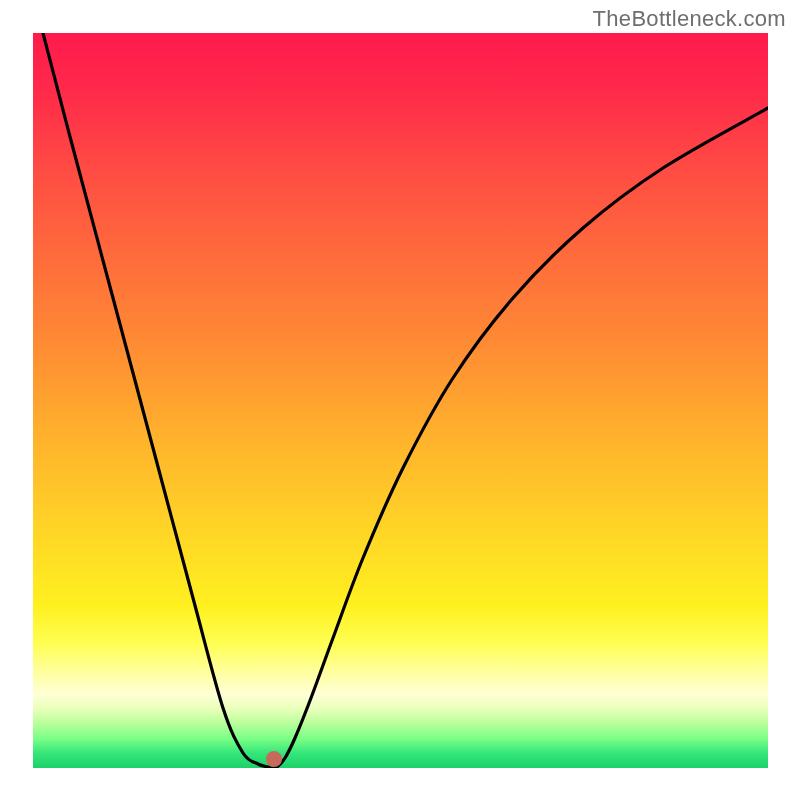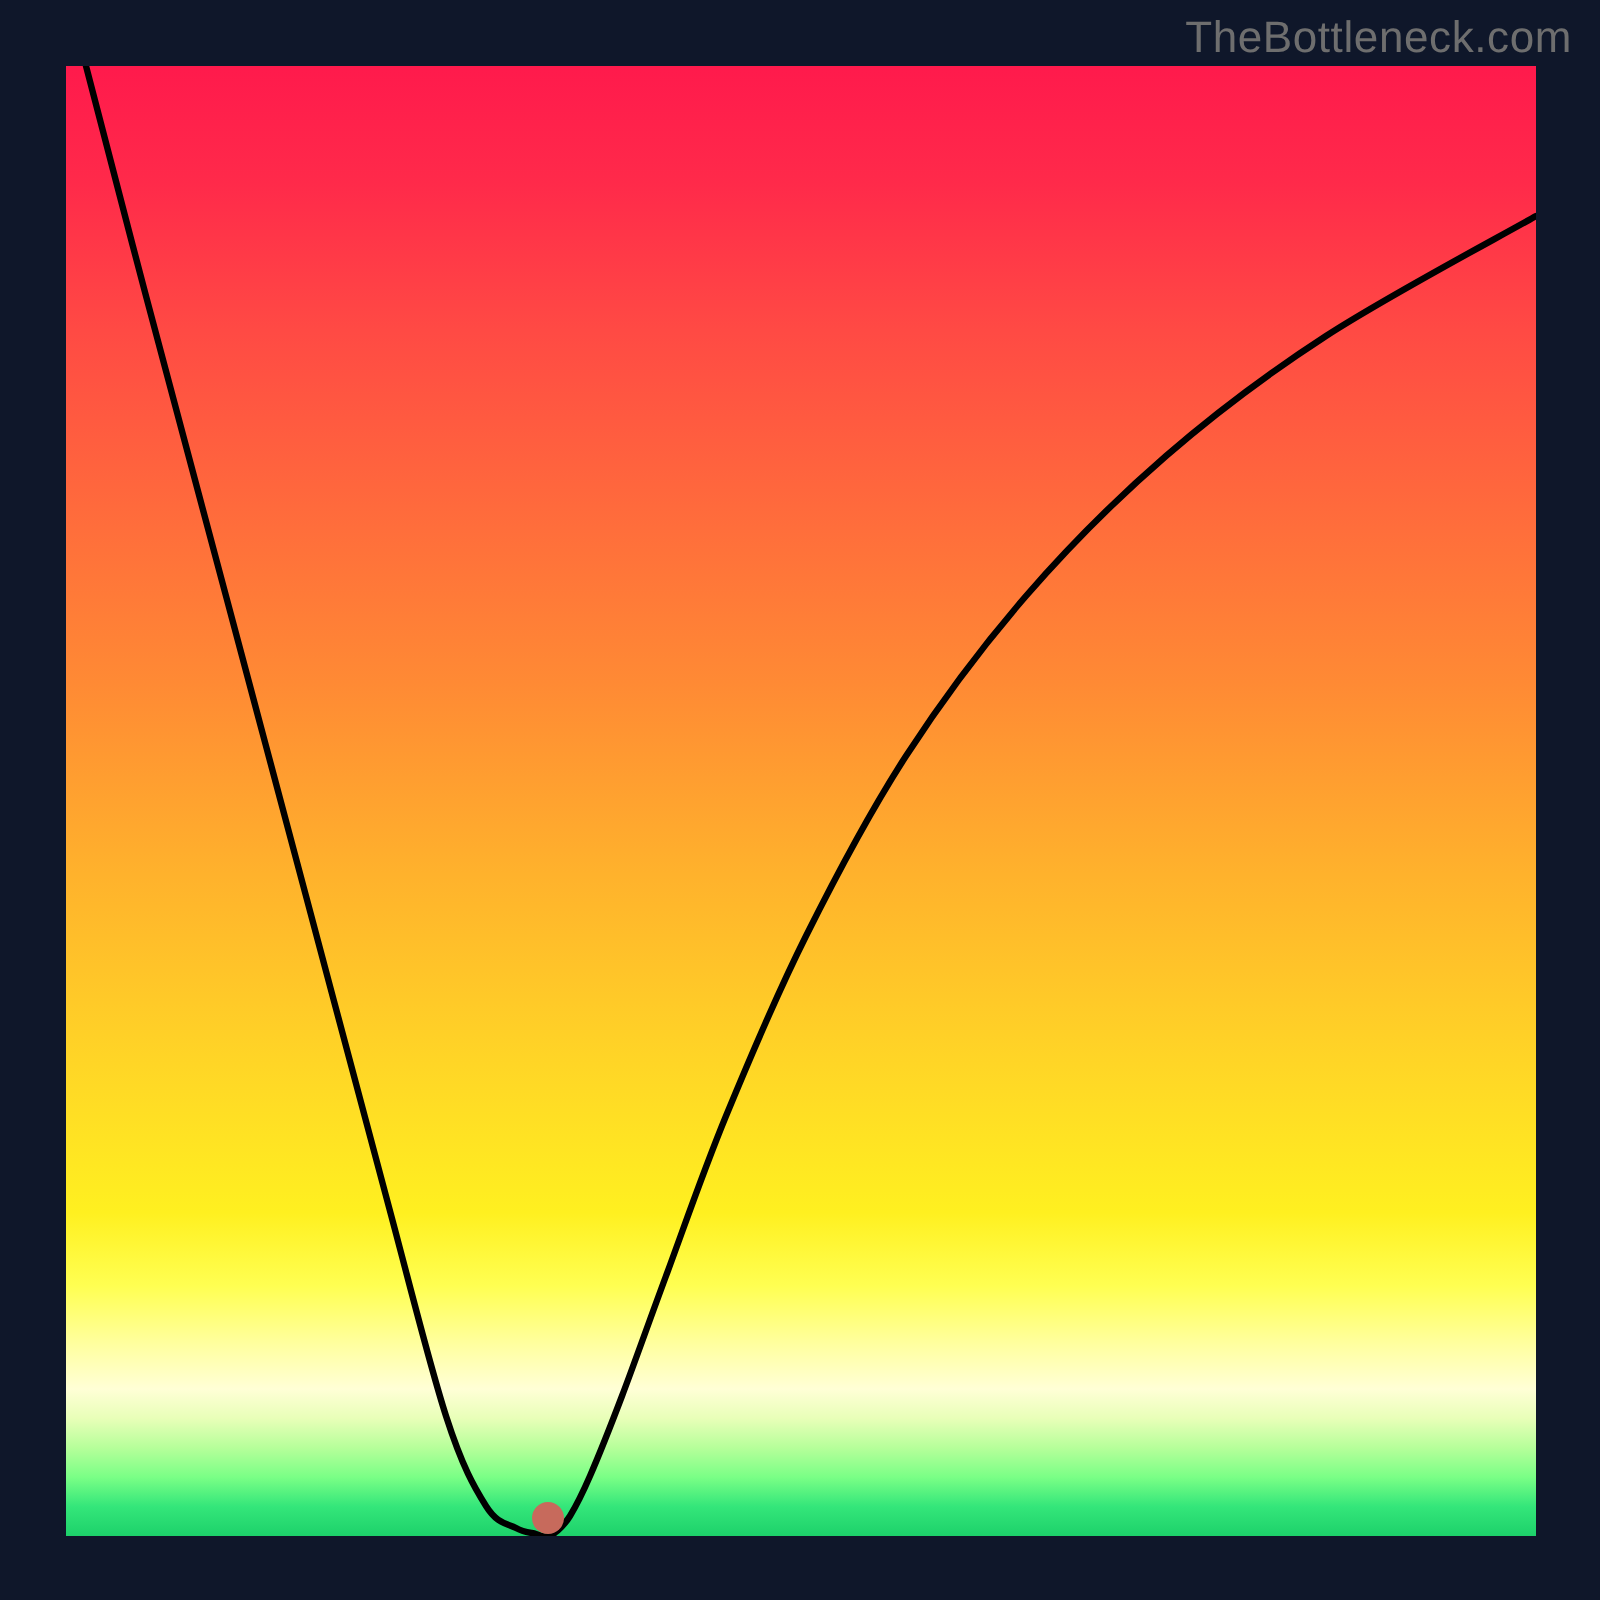--- a/index.html
+++ b/index.html
@@ -8,21 +8,21 @@
     width: 800px;
     height: 800px;
     background: #000;
     overflow: hidden;
     font-family: Arial, Helvetica, sans-serif;
   }
   .frame {
     position: relative;
     width: 800px;
     height: 800px;
-    background: #0f172a;
+    background: #ffffff;
   }
   .watermark {
     position: absolute;
     top: 6px;
     right: 14px;
     color: #6e6e6e;
     font-size: 22px;
     font-weight: 500;
     letter-spacing: 0.3px;
     z-index: 30;

